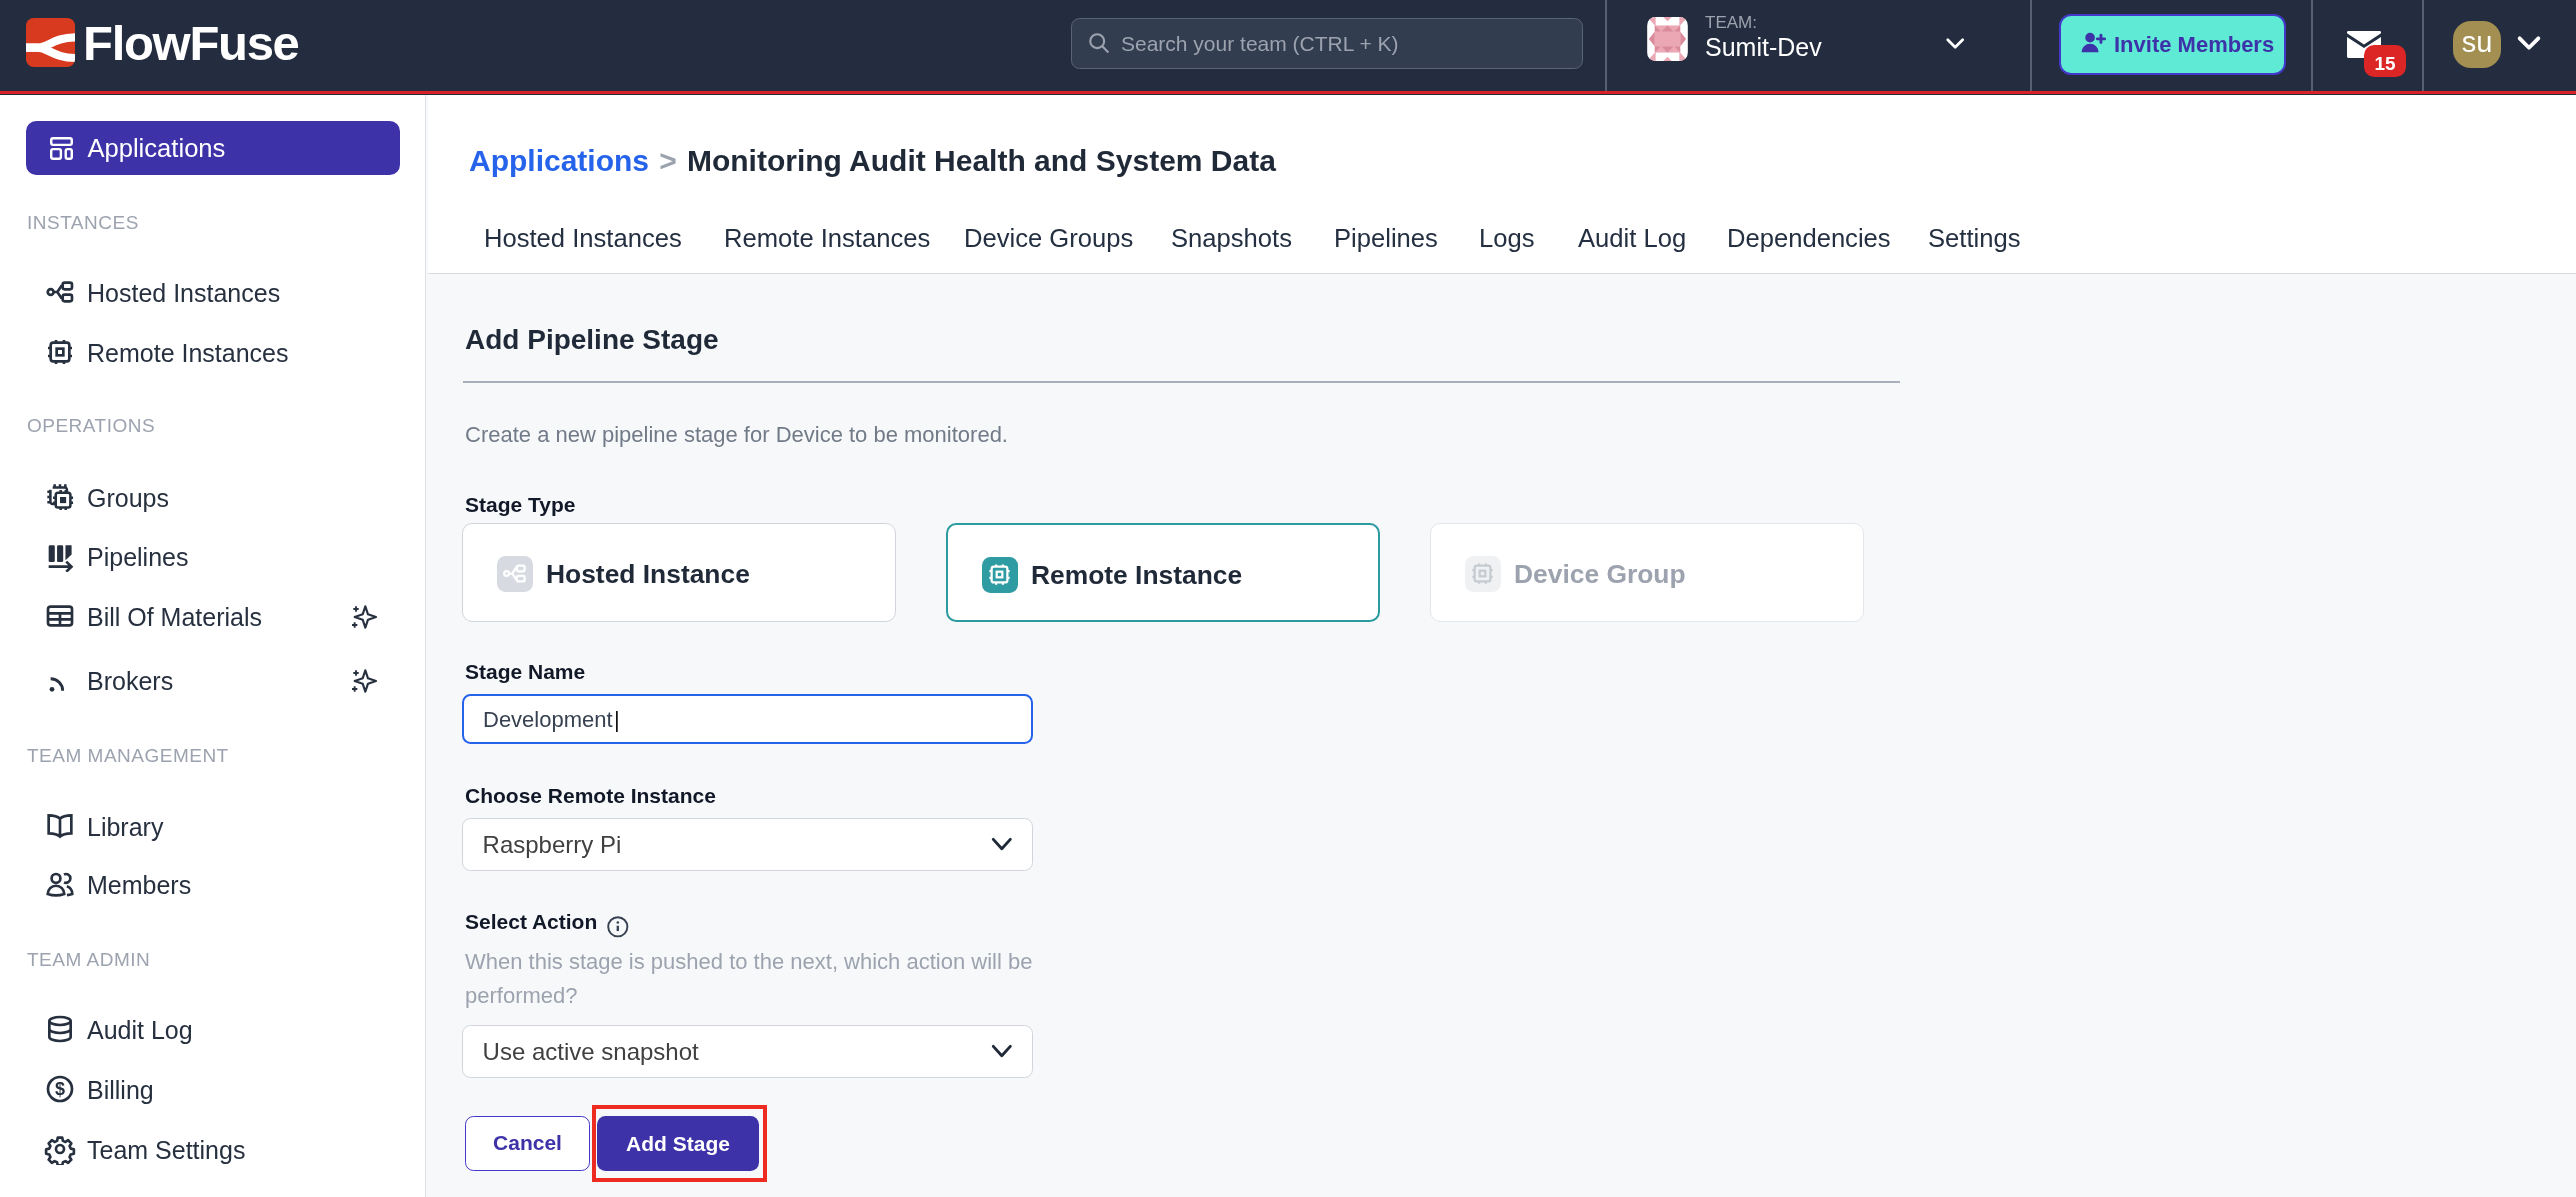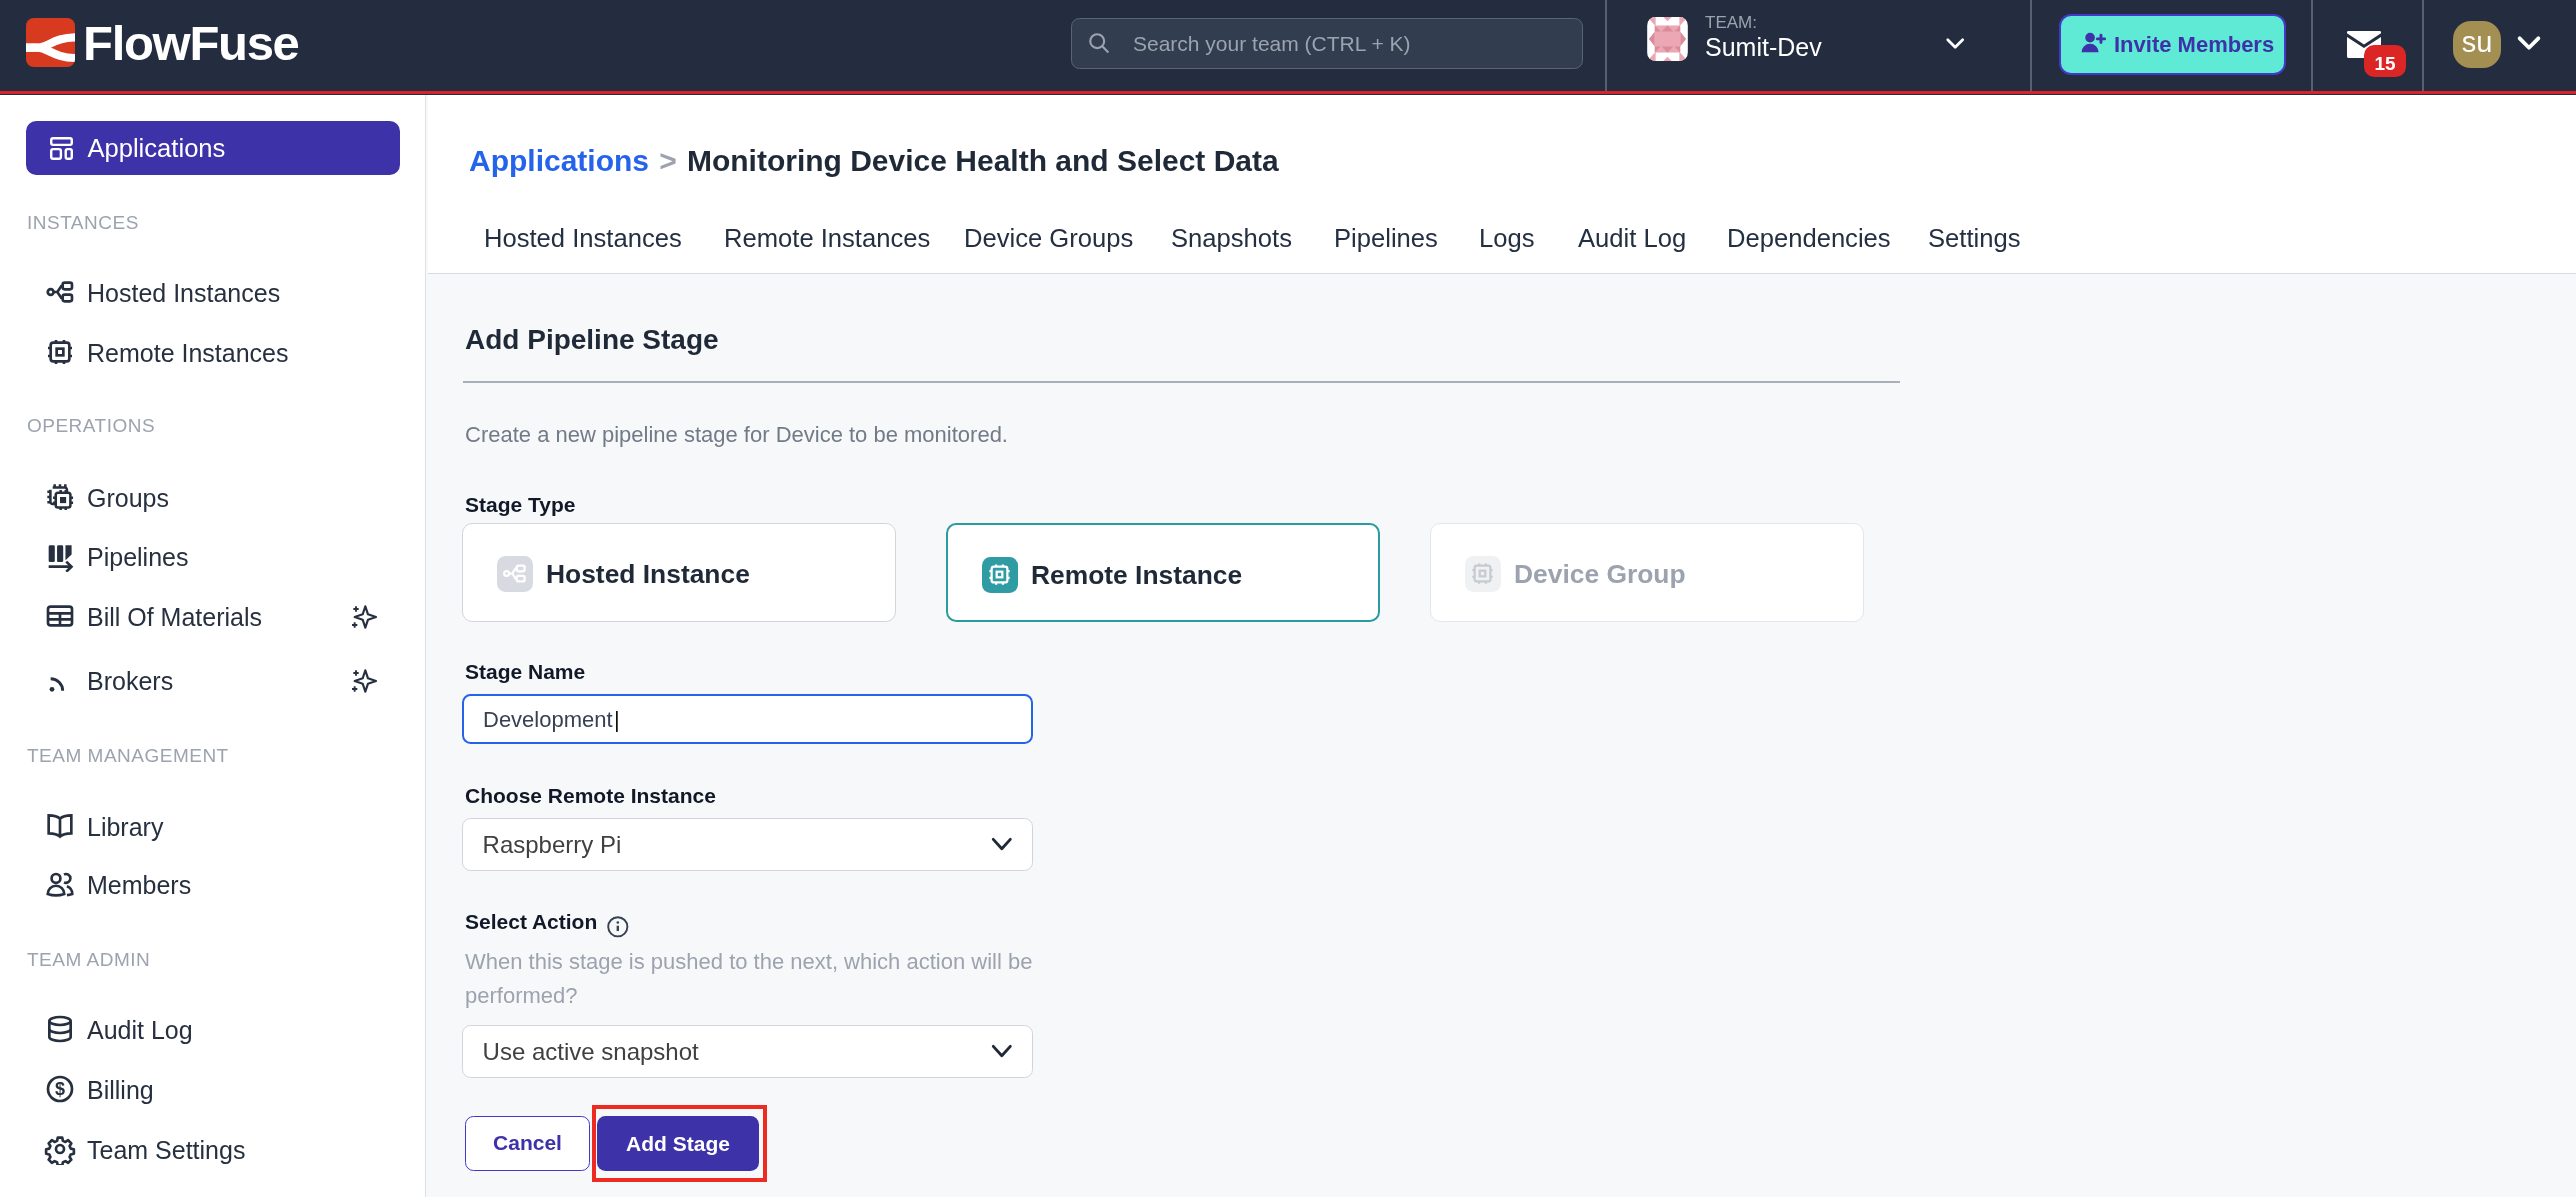--- a/index.html
+++ b/index.html
@@ -4,21 +4,21 @@
 <style>
 * { margin:0; padding:0; box-sizing:border-box; }
 html,body { width:2576px; height:1198px; font-family:"Liberation Sans", sans-serif; background:#F7F8FA; overflow:hidden; }
 
 
 .nav { position:absolute; left:0; top:0; width:2576px; height:95px; background:#232D3F; }
 .nav .redline { position:absolute; left:0; top:91px; width:2576px; height:3.4px; background:#DA2228; }
 .logo-sq { position:absolute; left:26.4px; top:18px; width:49px; height:49px; }
 .logo-text { position:absolute; left:83px; top:15.3px; color:#fff; font-size:49px; font-weight:bold; letter-spacing:-1.3px; }
 .search { position:absolute; left:1071px; top:18px; width:512px; height:51px; background:#323D50; border:1.7px solid #5A6474; border-radius:8.5px; }
-.search .ph { position:absolute; left:61px; top:12.8px; font-size:21px; color:#9CA3AF; }
+.search .ph { position:absolute; left:49px; top:12.8px; font-size:21px; color:#9CA3AF; }
 .navdiv { position:absolute; top:0; width:1.7px; height:91px; background:#566070; }
 .team-av { position:absolute; left:1647px; top:17px; width:41px; height:44px; border-radius:8.5px; overflow:hidden; }
 .team-label { position:absolute; left:1705px; top:12.8px; font-size:17px; color:#9CA3AF; }
 .team-name { position:absolute; left:1705px; top:33px; font-size:25px; color:#fff; }
 .inv-btn { position:absolute; left:2059px; top:13.6px; width:227px; height:61px; background:#5eead4; border:2.6px solid #4338CA; border-radius:12px; }
 .inv-btn span { position:absolute; left:53px; top:16px; color:#3E32A8; font-size:22px; font-weight:bold; }
 .badge { position:absolute; left:2364px; top:45px; width:42px; height:32px; background:#DC2626; border-radius:10.2px; color:#fff; font-size:19px; font-weight:bold; text-align:center; line-height:37px; }
 .su-av { position:absolute; left:2453px; top:21px; width:48px; height:47px; border-radius:18px; background:#A28F51; color:#fff; font-size:29px; text-align:center; line-height:42px; }
 
 
@@ -238,21 +238,21 @@
   <div class="item" style="top:1038px">
     <svg width="32" height="32" viewBox="0 0 24 24" fill="none" stroke="#27303F" stroke-width="2">
         <path d="M10.3 3.5 h3.4 l.5 2.4 1.9.8 2-1.3 2.4 2.4-1.3 2 .8 1.9 2.4.5 v3.4 l-2.4.5-.8 1.9 1.3 2-2.4 2.4-2-1.3-1.9.8-.5 2.4 h-3.4 l-.5-2.4-1.9-.8-2 1.3-2.4-2.4 1.3-2-.8-1.9-2.4-.5 v-3.4 l2.4-.5.8-1.9-1.3-2 2.4-2.4 2 1.3 1.9-.8 z" stroke-linejoin="round"></path>
         <circle cx="12" cy="12" r="3"></circle>
       </svg>
     <span>Team Settings</span>
   </div>
 </div>
 
 <div class="mainhdr">
-  <div class="crumbs"><span class="blue">Applications</span><span class="sep">&gt;</span><span class="dark">Monitoring Device Health and Select Data</span></div>
+  <div class="crumbs"><span class="blue">Applications</span><span class="sep">&gt;</span><span class="dark">Monitoring Audit Health and System Data</span></div>
   <div class="tab" style="left:56px">Hosted Instances</div>
   <div class="tab" style="left:296px">Remote Instances</div>
   <div class="tab" style="left:536px">Device Groups</div>
   <div class="tab" style="left:743px">Snapshots</div>
   <div class="tab" style="left:906px">Pipelines</div>
   <div class="tab" style="left:1051px">Logs</div>
   <div class="tab" style="left:1150px">Audit Log</div>
   <div class="tab" style="left:1299px">Dependencies</div>
   <div class="tab" style="left:1500px">Settings</div>
 </div>

